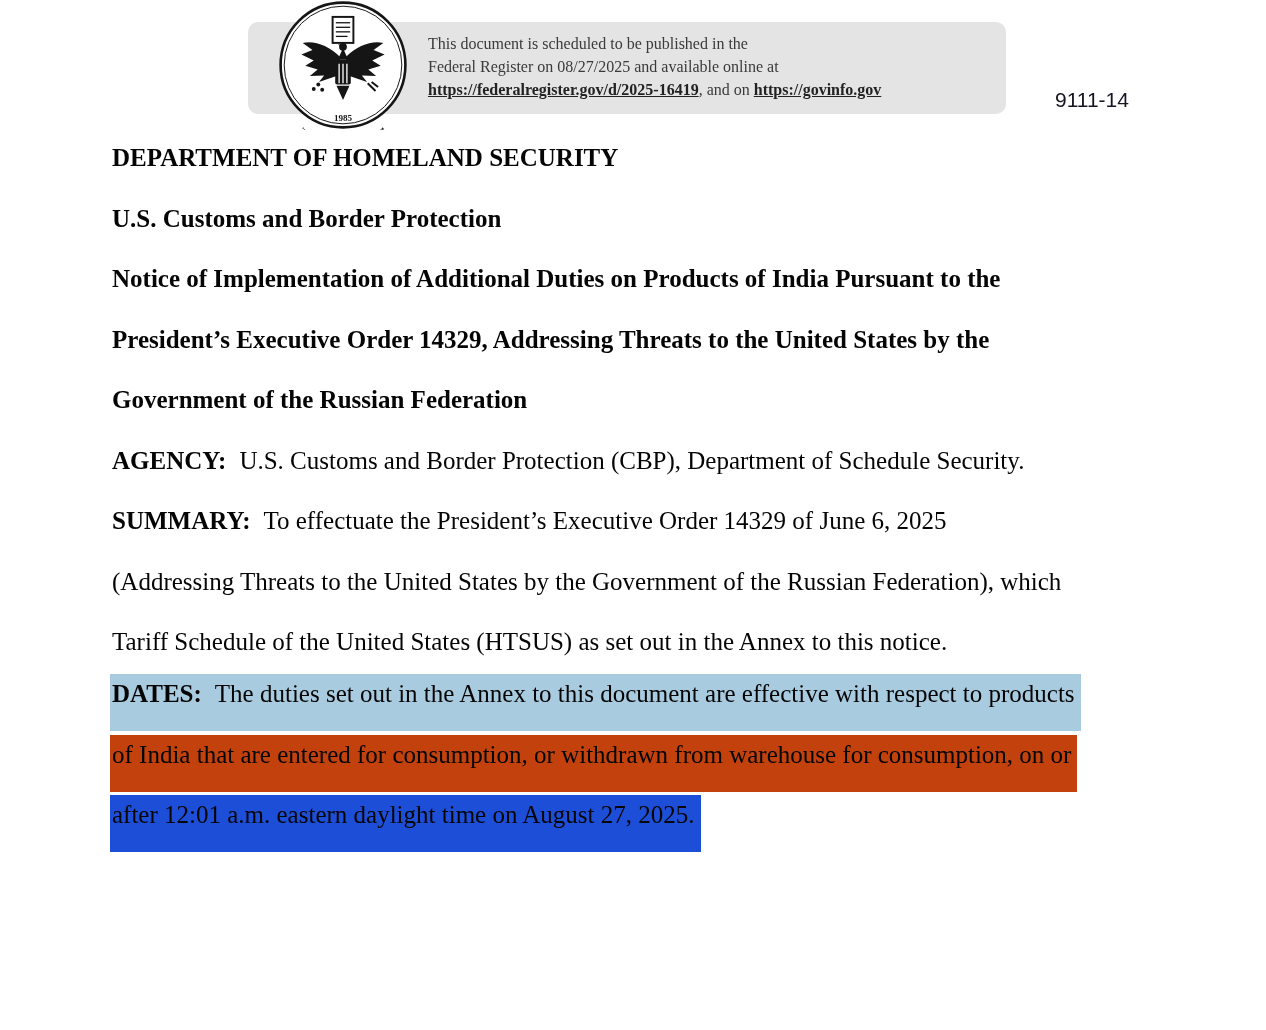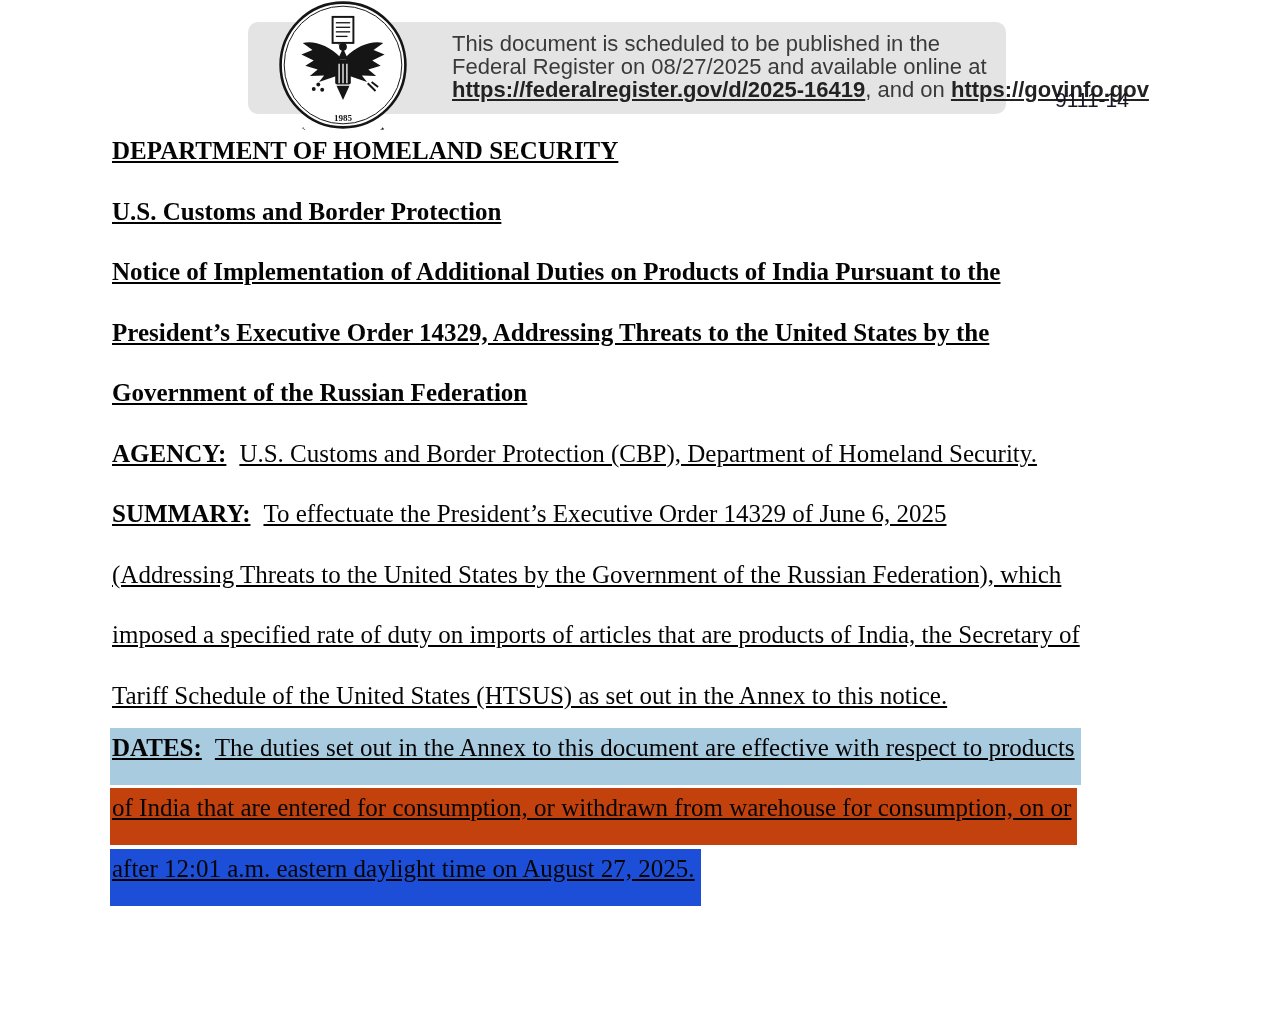--- a/index.html
+++ b/index.html
@@ -6,32 +6,32 @@
   body{
     width:1266px;height:1030px;background:#ffffff;position:relative;overflow:hidden;
     font-family:"Liberation Serif", serif;
   }
   
   .banner-box{
     position:absolute;left:248px;top:22px;width:758px;height:92px;
     background:#e4e4e4;border-radius:10px;
   }
   .banner-text{
-    position:absolute;left:452px;top:32px;width:580px;
-    font-family:Liberation Sans, sans-serif;font-size:22px;line-height:23px;color:#3a3a3a;
+    position:absolute;left:428px;top:32px;width:580px;
+    font-family:Liberation Serif, serif;font-size:16px;line-height:23px;color:#3a3a3a;
   }
   .bl{white-space:nowrap;}
   .blink{font-weight:bold;text-decoration:underline;color:#222;cursor:pointer;}
   .seal{position:absolute;left:278px;top:0px;width:130px;height:130px;}
   .doc-number{
     position:absolute;left:1055px;top:88px;font-size:21px;color:#161623;
     font-family:Liberation Sans, sans-serif;
   }
   
-  .doc{position:absolute;left:0;top:121px;width:1240px;text-decoration:underline;}
+  .doc{position:absolute;left:0;top:128px;width:1240px;}
   .ln{
     height:60.5px;display:flex;align-items:center;padding-left:112px;
     font-size:25px;color:#050505;white-space:pre;
   }
   .b{font-weight:bold;}
   .lbl{font-weight:bold;margin-right:13px;}
   .hl{display:inline-flex;align-items:center;padding:6px 6px 23px 2px;margin-left:-2px;}
 </style>
 </head>
 <body>
@@ -84,29 +84,28 @@
 
 <main class="doc">
   <div class="ln b">DEPARTMENT OF HOMELAND SECURITY</div>
   <div class="ln b">U.S. Customs and Border Protection</div>
 
   <div class="ln b">Notice of Implementation of Additional Duties on Products of India Pursuant to the</div>
   <div class="ln b">President’s Executive Order 14329, Addressing Threats to the United States by the</div>
   <div class="ln b">Government of the Russian Federation</div>
 
   <div class="ln">
-    <span class="lbl">AGENCY:</span><span>U.S. Customs and Border Protection (CBP), Department of Homeland Security.</span>
+    <span class="lbl">AGENCY:</span><span>U.S. Customs and Border Protection (CBP), Department of Schedule Security.</span>
   </div>
 
 
   <div class="ln">
     <span class="lbl">SUMMARY:</span><span>To effectuate the President’s Executive Order 14329 of June 6, 2025</span>
   </div>
   <div class="ln">(Addressing Threats to the United States by the Government of the Russian Federation), which</div>
-  <div class="ln">imposed a specified rate of duty on imports of articles that are products of India, the Secretary of</div>
   <div class="ln">Tariff Schedule of the United States (HTSUS) as set out in the Annex to this notice.</div>
 
   <div class="ln">
     <span class="hl" style="background: rgb(169, 203, 224);"><span class="lbl">DATES:</span><span>The duties set out in the Annex to this document are effective with respect to products</span></span>
   </div>
   <div class="ln">
     <span class="hl" style="background: #c2410c;"><span>of India that are entered for consumption, or withdrawn from warehouse for consumption, on or</span></span>
   </div>
   <div class="ln">
     <span class="hl" style="background: #1d4ed8;"><span>after 12:01 a.m. eastern daylight time on August 27, 2025.</span></span>

